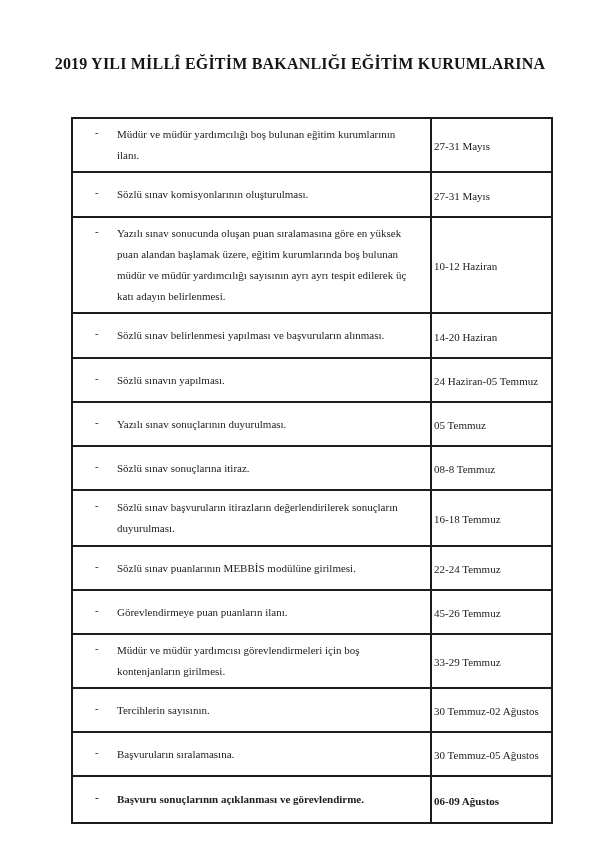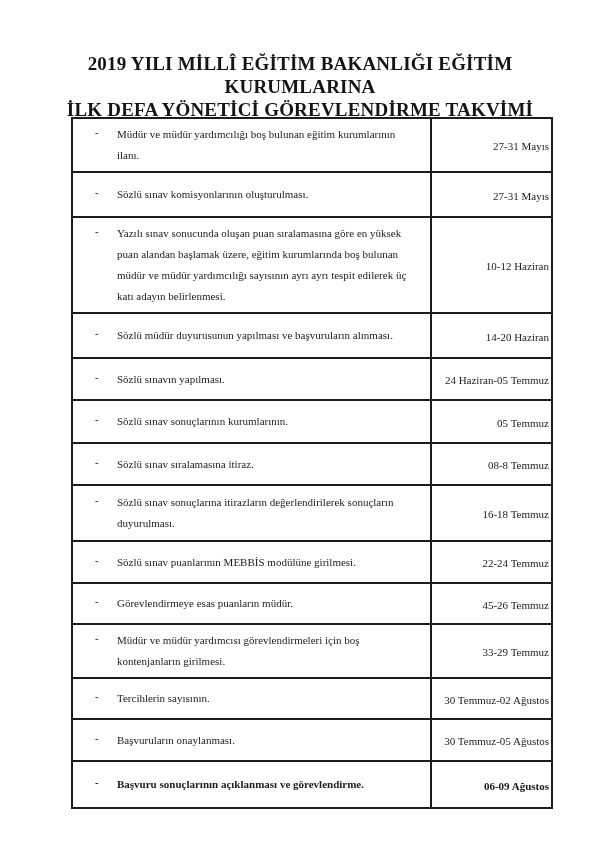--- a/index.html
+++ b/index.html
@@ -13,21 +13,21 @@
   }
   .page {
     position: absolute; inset: 0;
     background: #ffffff;
   }
   .doc-title {
     position: absolute;
     top: 52px; left: 30px; right: 30px;
     text-align: center;
     font-weight: bold;
-    font-size: 19px;
+    font-size: 16px;
     line-height: 23px;
     letter-spacing: 0.2px;
     color: #151515;
   }
   table.schedule {
     position: absolute;
     left: 71px; top: 117px;
     width: 480px;
     border-collapse: collapse;
     table-layout: fixed;
@@ -35,23 +35,23 @@
   table.schedule, table.schedule td {
     border: 2px solid #1c1c1c;
   }
   td.act {
     width: 359px;
     padding: 5px 12px 5px 22px;
     vertical-align: middle;
   }
   td.date {
     width: 121px;
-    text-align: right;
+    text-align: left;
     vertical-align: middle;
-    padding: 6px 2px;
+    padding: 12px 2px;
   }
   .cell {
     display: flex;
     align-items: flex-start;
   }
   .dash {
     flex: none;
     width: 22px;
     font-size: 11px;
     line-height: 16px;
@@ -71,21 +71,20 @@
     font-weight: bold;
   }
 </style>
 </head>
 <body>
 
 <div class="page">
 
   <div class="doc-title">
     <div>2019 YILI MİLLÎ EĞİTİM BAKANLIĞI EĞİTİM KURUMLARINA</div>
-    <div>İLK DEFA YÖNETİCİ GÖREVLENDİRME TAKVİMİ</div>
   </div>
 
   <table class="schedule">
     <tbody>
       <tr style="height:49px;">
         <td class="act">
           <div class="cell">
               <span class="dash">-</span>
               <span class="txt">Müdür ve müdür yardımcılığı boş bulunan eğitim kurumlarının ilanı.</span>
             </div>
@@ -107,75 +106,75 @@
               <span class="dash">-</span>
               <span class="txt">Yazılı sınav sonucunda oluşan puan sıralamasına göre en yüksek puan alandan başlamak üzere, eğitim kurumlarında boş bulunan müdür ve müdür yardımcılığı sayısının ayrı ayrı tespit edilerek üç katı adayın belirlenmesi.</span>
             </div>
         </td>
         <td class="date"><span class="date-txt">10-12 Haziran</span></td>
       </tr>
       <tr style="height:45px;">
         <td class="act">
           <div class="cell">
               <span class="dash">-</span>
-              <span class="txt">Sözlü müdür duyurusunun yapılması ve başvuruların alınması.</span>
+              <span class="txt">Sözlü sınav belirlenmesi yapılması ve başvuruların alınması.</span>
             </div>
         </td>
         <td class="date"><span class="date-txt">14-20 Haziran</span></td>
       </tr>
       <tr style="height:42px;">
         <td class="act">
           <div class="cell">
               <span class="dash">-</span>
               <span class="txt">Sözlü sınavın yapılması.</span>
             </div>
         </td>
         <td class="date"><span class="date-txt">24 Haziran-05 Temmuz</span></td>
       </tr>
       <tr style="height:43px;">
         <td class="act">
           <div class="cell">
               <span class="dash">-</span>
-              <span class="txt">Sözlü sınav sonuçlarının kurumlarının.</span>
+              <span class="txt">Yazılı sınav sonuçlarının duyurulması.</span>
             </div>
         </td>
         <td class="date"><span class="date-txt">05 Temmuz</span></td>
       </tr>
       <tr style="height:42px;">
         <td class="act">
           <div class="cell">
               <span class="dash">-</span>
-              <span class="txt">Sözlü sınav sıralamasına itiraz.</span>
+              <span class="txt">Sözlü sınav sonuçlarına itiraz.</span>
             </div>
         </td>
         <td class="date"><span class="date-txt">08-8 Temmuz</span></td>
       </tr>
       <tr style="height:56px;">
         <td class="act">
           <div class="cell">
               <span class="dash">-</span>
-              <span class="txt">Sözlü sınav sonuçlarına itirazların değerlendirilerek sonuçların duyurulması.</span>
+              <span class="txt">Sözlü sınav başvuruların itirazların değerlendirilerek sonuçların duyurulması.</span>
             </div>
         </td>
         <td class="date"><span class="date-txt">16-18 Temmuz</span></td>
       </tr>
       <tr style="height:42px;">
         <td class="act">
           <div class="cell">
               <span class="dash">-</span>
               <span class="txt">Sözlü sınav puanlarının MEBBİS modülüne girilmesi.</span>
             </div>
         </td>
         <td class="date"><span class="date-txt">22-24 Temmuz</span></td>
       </tr>
       <tr style="height:41px;">
         <td class="act">
           <div class="cell">
               <span class="dash">-</span>
-              <span class="txt">Görevlendirmeye esas puanların müdür.</span>
+              <span class="txt">Görevlendirmeye puan puanların ilanı.</span>
             </div>
         </td>
         <td class="date"><span class="date-txt">45-26 Temmuz</span></td>
       </tr>
       <tr style="height:54px;">
         <td class="act">
           <div class="cell">
               <span class="dash">-</span>
               <span class="txt">Müdür ve müdür yardımcısı görevlendirmeleri için boş kontenjanların girilmesi.</span>
             </div>
@@ -188,21 +187,21 @@
               <span class="dash">-</span>
               <span class="txt">Tercihlerin sayısının.</span>
             </div>
         </td>
         <td class="date"><span class="date-txt">30 Temmuz-02 Ağustos</span></td>
       </tr>
       <tr style="height:42px;">
         <td class="act">
           <div class="cell">
               <span class="dash">-</span>
-              <span class="txt">Başvuruların onaylanması.</span>
+              <span class="txt">Başvuruların sıralamasına.</span>
             </div>
         </td>
         <td class="date"><span class="date-txt">30 Temmuz-05 Ağustos</span></td>
       </tr>
       <tr class="bold-row" style="height:47px;">
         <td class="act">
           <div class="cell">
               <span class="dash">-</span>
               <span class="txt">Başvuru sonuçlarının açıklanması ve görevlendirme.</span>
             </div>

